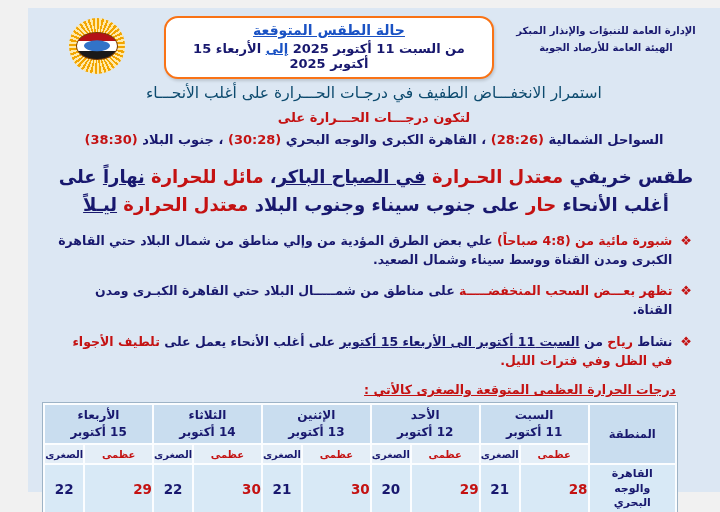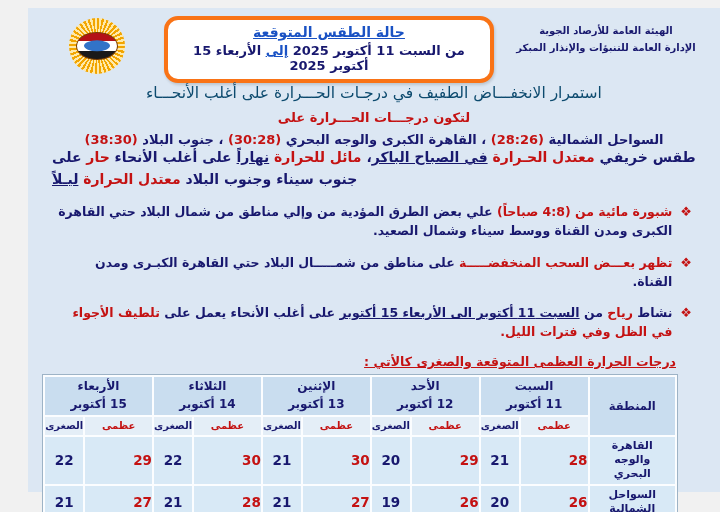--- a/index.html
+++ b/index.html
@@ -9,41 +9,41 @@
           background:#dce7f3; padding:6px 14px 4px 14px; direction:rtl; }
 
   .navy { color:#18186e; }
   .red  { color:#c41212; }
   .blue { color:#1a52c4; }
   .u    { text-decoration:underline; }
 
   
   .hdr { display:flex; align-items:flex-start; justify-content:space-between; height:62px; }
   .org { width:200px; text-align:center; font-size:10px; font-weight:bold; color:#18186e; line-height:1.7; padding-top:8px; }
-  .title-box { width:330px; margin-top:2px; background:#ffffff; border:4px solid #f97316; border-radius:14px;
+  .title-box { width:330px; margin-top:2px; background:#ffffff; border:2px solid #f97316; border-radius:14px;
                text-align:center; padding:4px 8px 6px; box-shadow:1px 2px 3px rgba(0,0,0,.15); }
   .title-box .t1 { font-size:14px; font-weight:bold; }
   .title-box .t2 { font-size:13px; font-weight:bold; margin-top:3px; }
   .logo-wrap { width:110px; display:flex; justify-content:center; padding-top:4px; }
   .logo { width:56px; height:56px; border-radius:50%;
           background:repeating-conic-gradient(#f2a500 0deg 5deg, #ffe9a8 5deg 10deg);
           display:flex; align-items:center; justify-content:center; }
   .logo-oval { width:42px; height:28px; border-radius:50% / 50%;
                background:linear-gradient(#b41217 0 32%, #ffffff 32% 68%, #1a1a1a 68% 100%);
                border:1px solid #7a3c00; position:relative; overflow:hidden; }
   .logo-cloud { position:absolute; left:50%; top:50%; transform:translate(-50%,-52%);
                 width:26px; height:11px; background:#3273c8; border-radius:50%; }
 
   
   .headline { text-align:center; font-size:15.5px; font-weight:normal; color:#0c4a6e; margin-top:8px; }
   .sub-headline { text-align:center; font-size:13px; font-weight:bold; color:#c41212; margin-top:8px; }
   .ranges { text-align:center; font-size:13px; font-weight:bold; margin-top:7px; }
 
   
-  .intro { font-size:14px; font-weight:bold; line-height:1.55; margin:0 6px 0 10px; text-align:left; }
+  .intro { font-size:18px; font-weight:bold; line-height:1.55; margin:16px 6px 0 10px; text-align:center; }
   .bullet { display:flex; gap:8px; margin:13px 14px 0 12px; font-size:12.5px; font-weight:bold; line-height:1.5; text-align:right; }
   .bullet .mark { color:#c41212; font-size:13px; line-height:1.4; }
 
   
   .tbl-title { text-align:right; font-size:12.5px; font-weight:bold; color:#c41212;
                text-decoration:underline; margin:12px 30px 5px 0; }
   table { border-collapse:separate; border-spacing:2px; background:#fbfdff;
           width:632px; margin:0 28px 0 auto; border:1px solid #9db3c6; }
   th, td { font-weight:bold; text-align:center; vertical-align:middle; }
   .day-th { background:#c9ddef; color:#18186e; font-size:12px; height:38px; width:53px; line-height:1.45; }
@@ -55,22 +55,22 @@
   .temp.min { color:#18186e; }
 </style>
 </head>
 <body>
 
 <div class="screen">
   <div class="page">
 
     <div class="hdr">
       <div class="org">
+        <div>الإدارة العامة للتنبؤات والإنذار المبكر</div>
         <div>الهيئة العامة للأرصاد الجوية</div>
-        <div>الإدارة العامة للتنبؤات والإنذار المبكر</div>
       </div>
       <div class="title-box">
         <div class="t1 blue u">حالة الطقس المتوقعة</div>
         <div class="t2 navy"><span>من السبت 11 أكتوبر 2025 </span><span class="blue u">إلى</span><span> الأربعاء 15 أكتوبر 2025</span></div>
       </div>
       <div class="logo-wrap">
         <div class="logo">
           <div class="logo-oval">
             <div class="logo-cloud"></div>
           </div>

